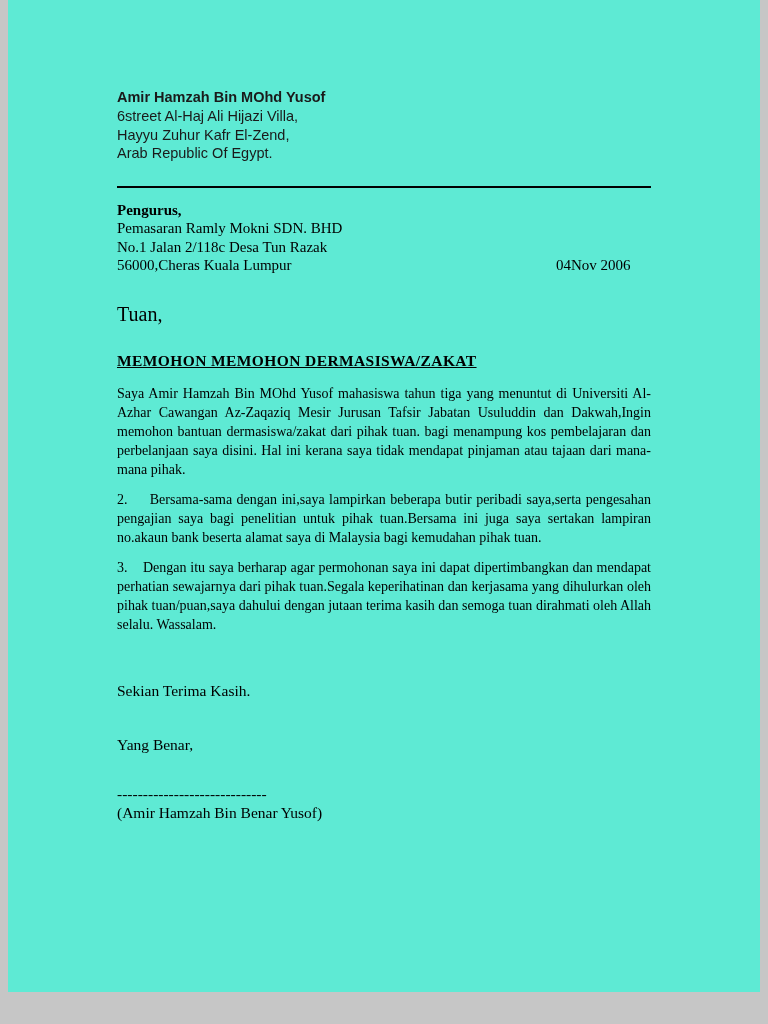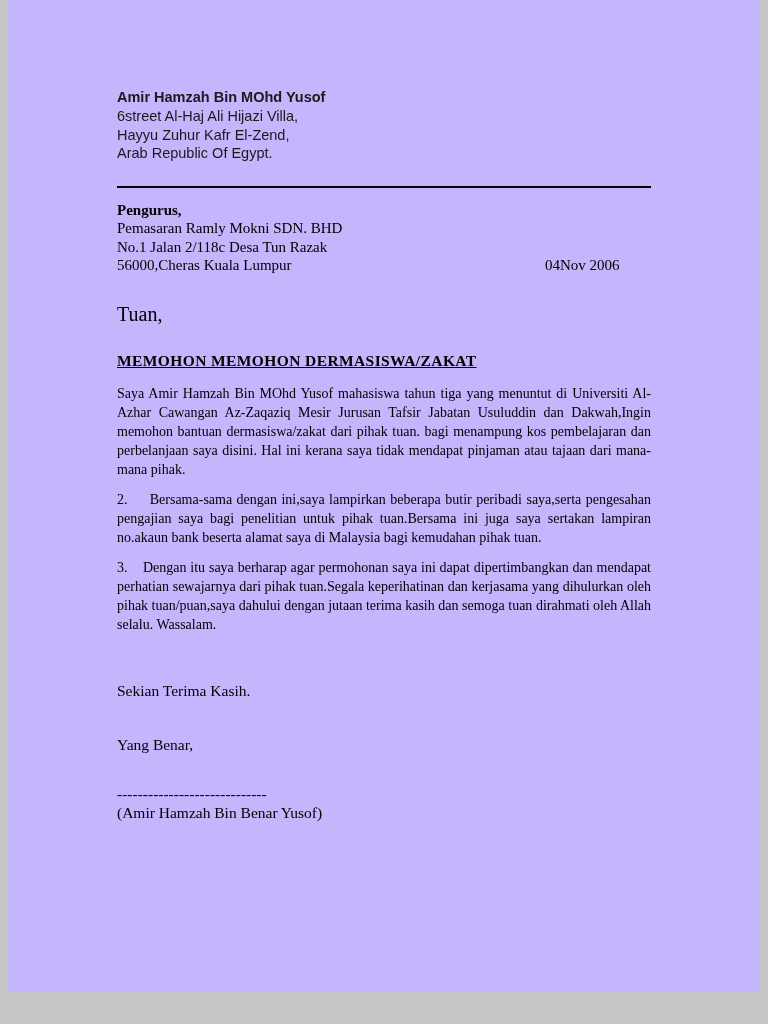--- a/index.html
+++ b/index.html
@@ -8,21 +8,21 @@
     background: #c6c6c6;
     width: 768px;
     height: 1024px;
     font-family: "Liberation Serif", serif;
   }
   .page {
     position: relative;
     width: 752px;
     height: 992px;
     margin: 0 auto;
-    background: #c4b5fd;
+    background: #5eead4;
     box-sizing: border-box;
     overflow: hidden;
   }
   .content {
     box-sizing: border-box;
     padding: 88px 109px 0 109px;
     color: #000000;
   }
   .sender-block {
     font-family: "Liberation Sans", sans-serif;
@@ -45,21 +45,21 @@
     line-height: 18.5px;
   }
   .recipient-name {
     font-weight: bold;
   }
   .recipient-lastline {
     position: relative;
   }
   .date {
     position: absolute;
-    left: 428px;
+    left: 439px;
     top: 0;
     white-space: nowrap;
   }
   .salutation {
     margin-top: 28px;
     font-size: 20px;
   }
   .subject {
     margin-top: 26px;
     font-size: 15.5px;

